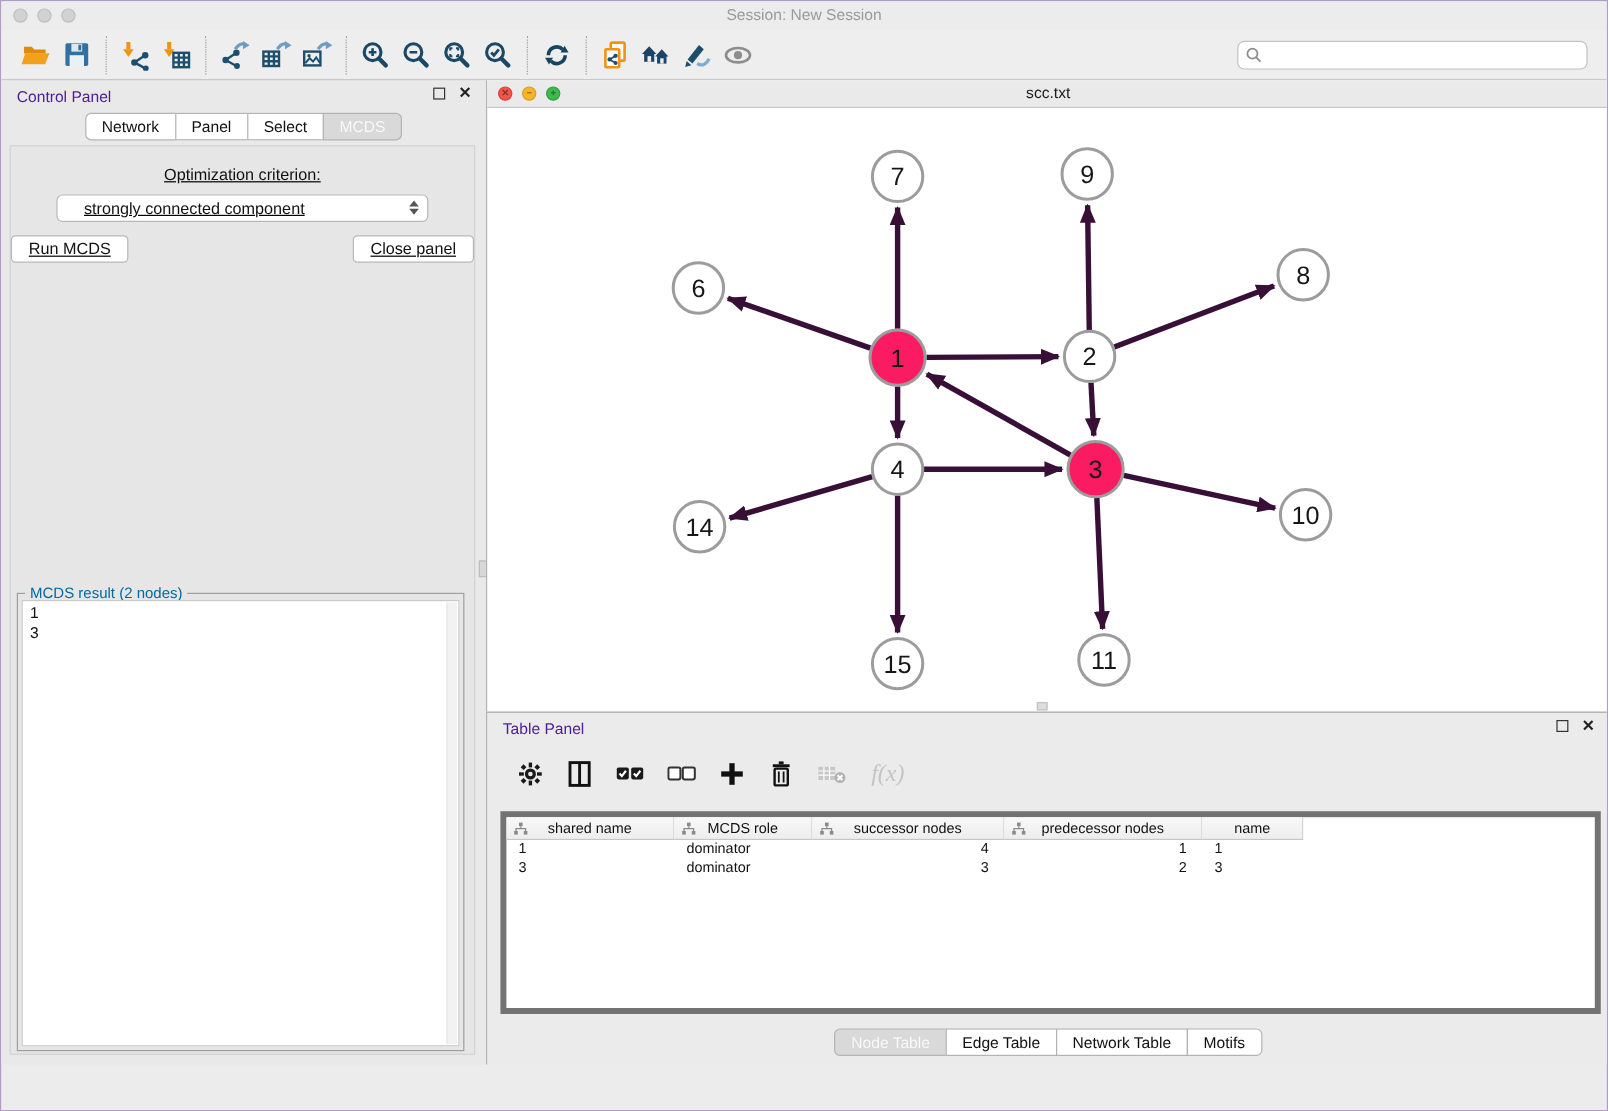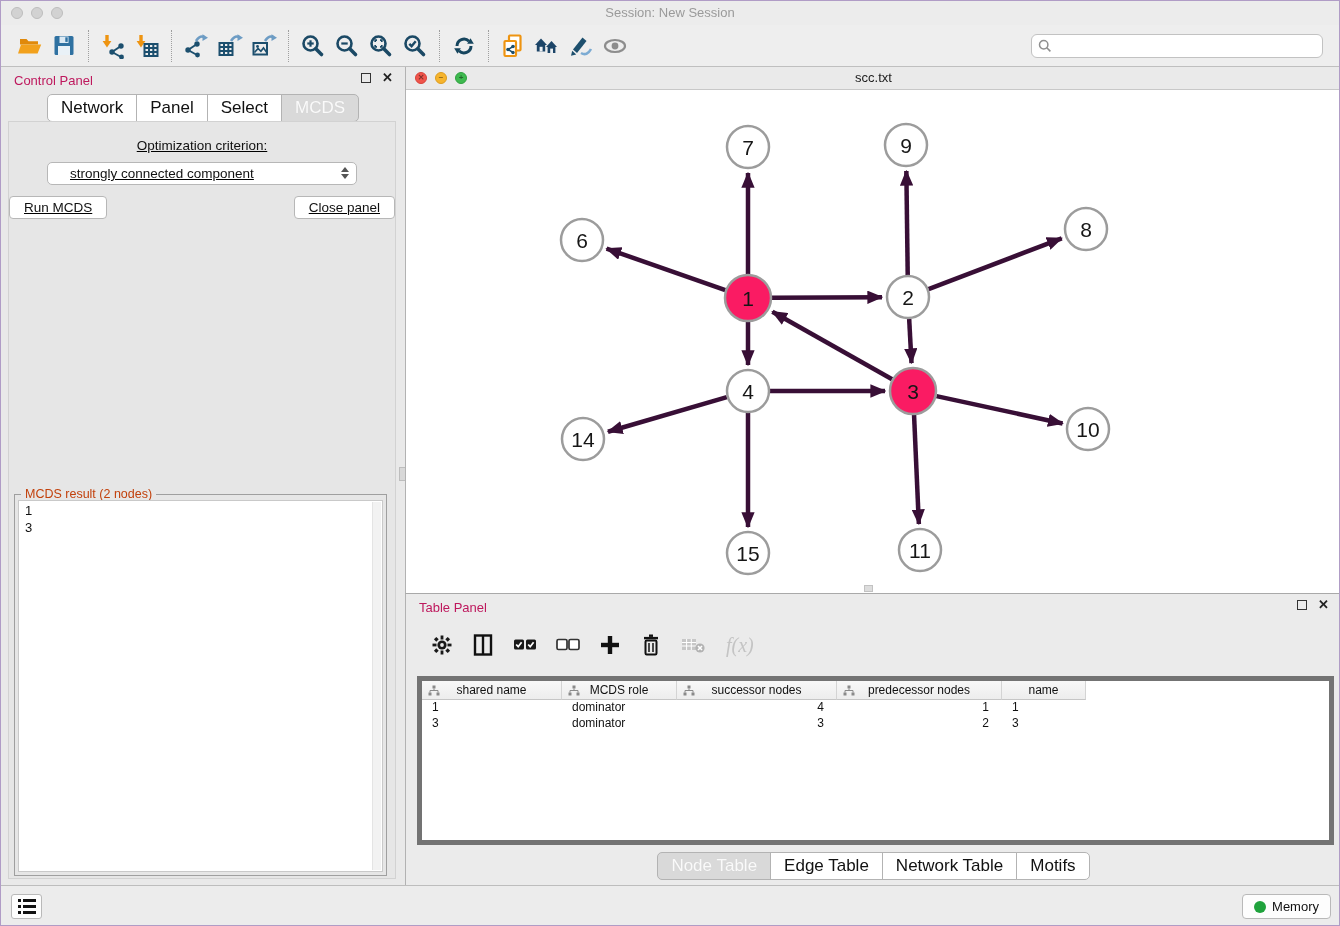--- a/index.html
+++ b/index.html
@@ -24,44 +24,44 @@
              border-bottom:1px solid #bfbfbf; display:flex; align-items:center; padding:0 12px; }
   .tb-btn { width:34px; height:34px; display:flex; align-items:center; justify-content:center; border-radius:4px; }
   .tb-sep { width:1px; height:32px; border-left:1px dotted #9f9f9f; margin:0 7px; }
   #search-wrap { margin-left:auto; position:relative; width:292px; height:24px; margin-right:4px; }
   #search-wrap input { width:100%; height:100%; border:1px solid #c2c2c2; border-radius:6px;
                        background:#fff; padding:0 8px 0 26px; font-size:13px; outline:none; }
   #search-wrap svg { position:absolute; left:7px; top:5px; }
   
   #control-panel { position:absolute; left:0; top:66px; width:404px; height:820px; background:#e9e9e9; }
   .panel-header { position:relative; height:27px; }
-  .panel-header .ph-title { position:absolute; left:13px; top:6px; font-size:13px; color:#be185d; }
+  .panel-header .ph-title { position:absolute; left:13px; top:6px; font-size:13px; color:#4c1d95; }
   .ph-icons { position:absolute; right:12px; top:6px; display:flex; gap:11px; align-items:center; }
   .float-btn { width:10px; height:10px; border:1.5px solid #333; background:transparent; }
   .close-btn { font-size:13px; font-weight:bold; color:#222; line-height:10px; }
   .tabbar { display:flex; justify-content:center; }
-  .tab { border:1px solid #b3b3b3; background:#fff; color:#111; font-size:17px; padding:3px 13px;
+  .tab { border:1px solid #b3b3b3; background:#fff; color:#111; font-size:13px; padding:3px 13px;
          margin-left:-1px; white-space:nowrap; }
   .tab:first-child { border-radius:5px 0 0 5px; margin-left:0; }
   .tab:last-child { border-radius:0 5px 5px 0; }
   .tab.selected { background:#d9d9d9; color:#fafafa; text-shadow:0 0 1px #cfcfcf; }
   #cp-body { position:absolute; left:7px; right:9px; top:54px; bottom:8px; background:#e6e6e6;
              border:1px solid #d2d2d2;text-decoration:underline; }
   #opt-label { text-align:center; margin-top:16px; font-size:13.5px; color:#111; }
   #criterion-select { position:relative; width:310px; height:23px; margin:9px auto 0 auto; background:#fff;
                       border:1px solid #b7b7b7; border-radius:5px; font-size:13.5px; color:#111;
                       display:flex; align-items:center; padding:0 24px 0 22px; }
   .stepper { position:absolute; right:7px; top:4px; display:flex; flex-direction:column; gap:2px; }
   .stepper .up { width:0; height:0; border-left:4px solid transparent; border-right:4px solid transparent; border-bottom:5px solid #555; }
   .stepper .down { width:0; height:0; border-left:4px solid transparent; border-right:4px solid transparent; border-top:5px solid #555; }
   #cp-buttons { display:flex; justify-content:space-between; gap:12px; margin-top:11px; }
   .cp-btn { background:#fff; border:1px solid #b7b7b7; border-radius:4px; font-size:13.5px; color:#111;
             padding:3px 14px; font-family:"Liberation Sans",sans-serif; }
   #result-groupbox { position:absolute; left:5px; right:8px; top:372px; bottom:2px; border:1px solid #9f9f9f; }
-  #result-label { position:absolute; top:-8px; left:6px; background:#e6e6e6; padding:0 4px; font-size:12.5px; color:#c2410c; }
+  #result-label { position:absolute; top:-8px; left:6px; background:#e6e6e6; padding:0 4px; font-size:12.5px; color:#0369a1; }
   #result-area { position:absolute; left:3px; right:3px; top:5px; bottom:3px; background:#fff; border:1px solid #c9c9c9; }
   #result-text { position:absolute; inset:1px 12px 1px 6px; font-size:13px; line-height:17px; color:#111; }
   #result-scroll { position:absolute; right:1px; top:1px; bottom:1px; width:9px; background:#f2f2f2; border-left:1px solid #e4e4e4; }
   .v-split-handle { position:absolute; left:398px; top:466px; width:9px; height:14px; background:#d8d8d8; border:1px solid #bdbdbd; }
   
   #network-window { position:absolute; left:404px; top:66px; width:936px; height:526px; background:#fff;
                     border-left:1px solid #b2b2b2; }
   #net-titlebar { position:relative; height:23px; background:#eaeaea; border-bottom:1px solid #c8c8c8; }
   #net-titlebar .tl-group { top:5px; left:9px; }
   #net-title { text-align:center; line-height:22px; font-size:13px; color:#1c1c1c; }
@@ -505,32 +505,14 @@
         </div>
     </div>
     <div class="tabbar" id="tp-tabs">
         <span class="tab selected">Node Table</span>
         <span class="tab">Edge Table</span>
         <span class="tab">Network Table</span>
         <span class="tab">Motifs</span>
       </div>
   </div>
 
-  <div id="statusbar">
-    <span id="status-list-btn">
-      <svg width="20" height="17" viewBox="0 0 20 17">
-          <g fill="#111">
-            <rect x="1" y="1" width="3" height="3"></rect>
-            <rect x="6" y="1" width="13" height="3"></rect>
-            <rect x="1" y="7" width="3" height="3"></rect>
-            <rect x="6" y="7" width="13" height="3"></rect>
-            <rect x="1" y="13" width="3" height="3"></rect>
-            <rect x="6" y="13" width="13" height="3"></rect>
-          </g>
-        </svg>
-    </span>
-    <span id="memory-btn">
-      <span id="memory-dot"></span>
-      <span>Memory</span>
-    </span>
-  </div>
 
 </div>
 
 </body></html>

